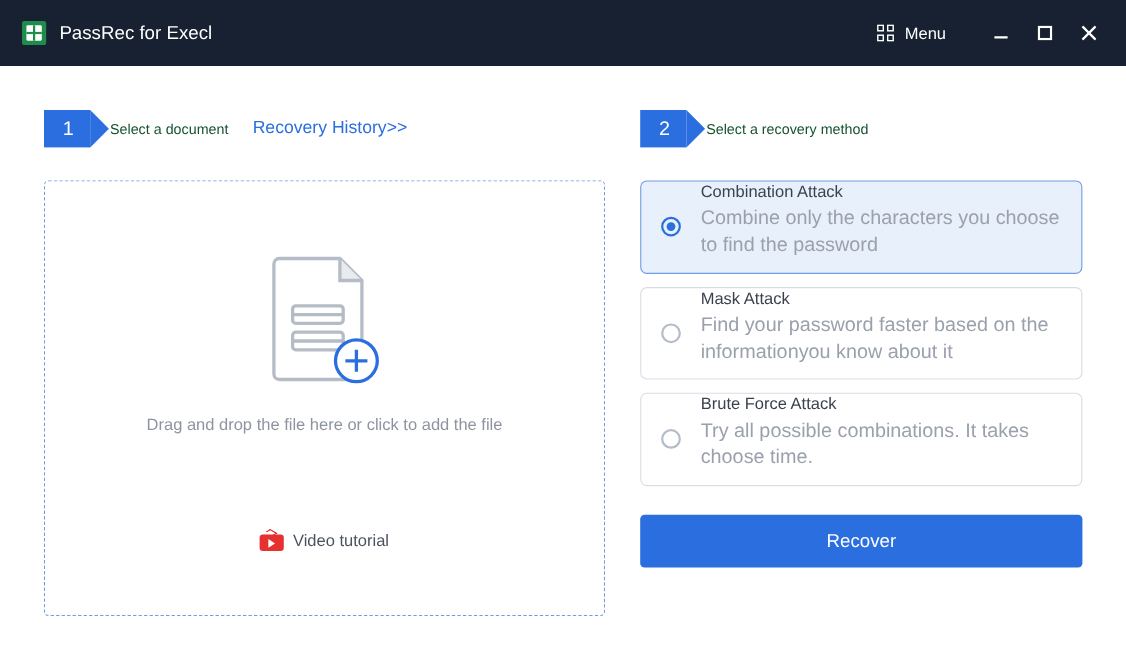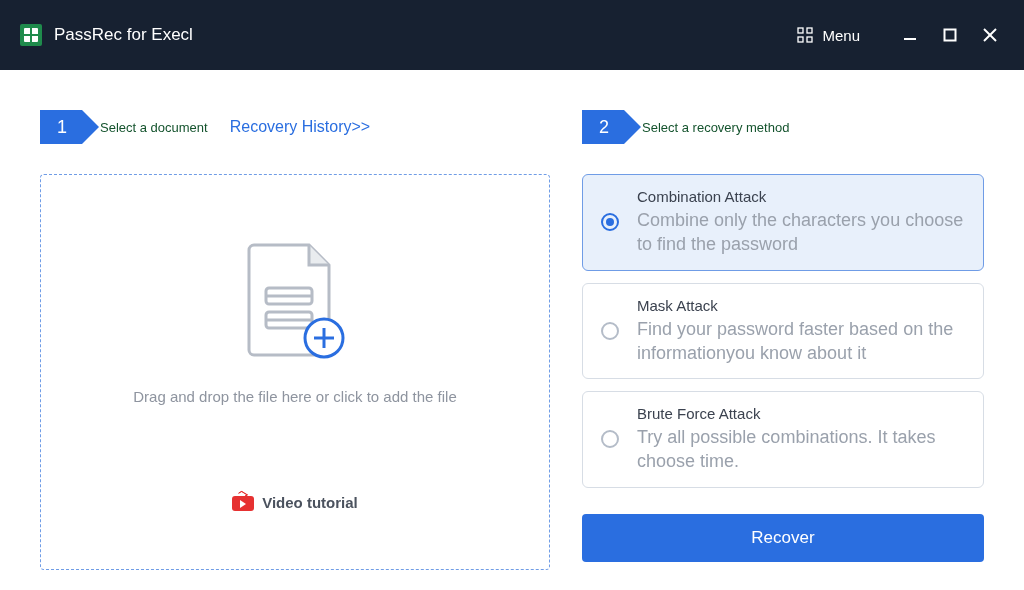--- a/index.html
+++ b/index.html
@@ -4,21 +4,21 @@
 <style>
   * { box-sizing: border-box; margin: 0; padding: 0; }
   body {
     font-family: -apple-system, BlinkMacSystemFont, "Segoe UI", Arial, sans-serif;
     background: #fff;
     width: 1024px;
     height: 590px;
     overflow: hidden;
   }
   .titlebar {
-    height: 70px;
+    height: 60px;
     background: #172131;
     display: flex;
     align-items: center;
     padding: 0 14px 0 20px;
     color: #fff;
   }
   .app-icon {
     width: 22px; height: 22px;
     background: #1f8b4c;
     border-radius: 2px;
@@ -114,24 +114,22 @@
   }
   .doc-svg { margin-bottom: 28px; }
   .drop-text {
     color: #8e949f;
     font-size: 15px;
   }
   .tutorial {
     position: absolute;
     bottom: 58px;
     display: flex;
-    align-items: center;
     gap: 8px;
     cursor: pointer;
-    font-weight: bold;
   }
   .tv-icon { position: relative; width: 22px; height: 18px; }
   .tv-body {
     width: 22px; height: 15px;
     background: #e63131;
     border-radius: 3px;
     position: absolute; bottom: 0;
   }
   .tv-body::after {
     content: '';
@@ -148,21 +146,21 @@
     border-left: 2px solid #e63131;
     border-right: 2px solid #e63131;
     transform: scaleY(0.6) rotate(45deg);
     border-radius: 1px;
   }
   .tutorial-label { color: #4b525e; font-size: 15px; }
   .method-list { display: flex; flex-direction: column; gap: 12px; }
   .method {
     border: 1px solid #d7dde5;
     border-radius: 6px;
-    padding: 13px 16px 13px 54px;
+    padding: 1px 16px 13px 54px;
     position: relative;
     cursor: pointer;
     background: #fff;
   }
   .method.selected {
     border-color: #6f9ce6;
     background: #e8f0fb;
   }
   .radio {
     position: absolute;

